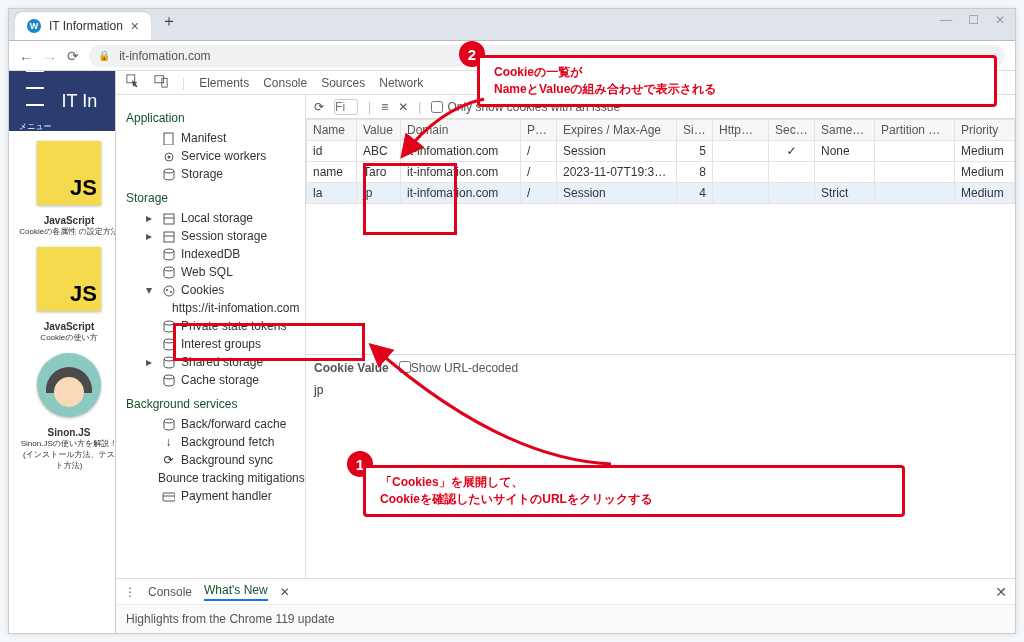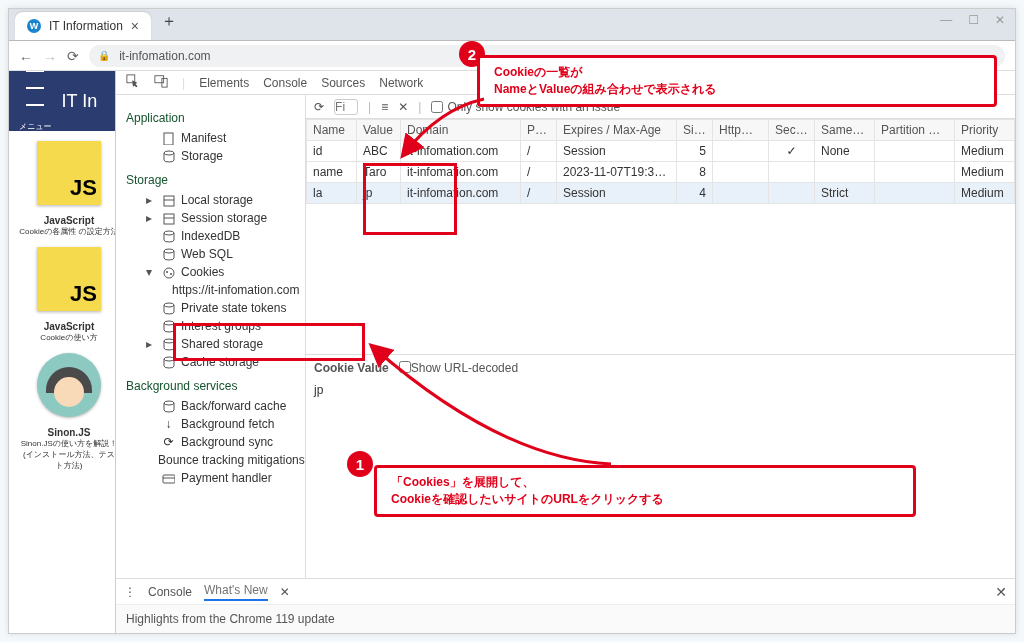--- a/index.html
+++ b/index.html
@@ -48,21 +48,21 @@
 .pipe{ color:#bbb;}
 .cookie-table { flex:0 0 auto; }
 .cookie-table table{ width:100%; border-collapse:collapse; table-layout:fixed;}
 .cookie-table th, .cookie-table td { border:1px solid #e4e4e4; padding:3px 6px; text-align:left; color:#333; overflow:hidden; text-overflow:ellipsis; white-space:nowrap;}
 .cookie-table th { background:#f7f7f7; font-weight:normal; color:#555;}
 .cookie-table tr.sel td { background:#e8f0fa;}
 .details-sep { height:1px; background:#ddd; margin-top:150px;}
 .cookie-value { padding:6px 8px; color:#555; display:flex; gap:10px; align-items:center;}
 .cookie-value-val { padding:2px 8px; color:#333;}
 .dt-footer { height:26px; border-top:1px solid #ddd; display:flex; align-items:center; gap:12px; padding:0 8px; color:#555;}
-.dt-footer .active{ color:#737373; border-bottom:2px solid #1a73e8; padding-bottom:2px;}
+.dt-footer .active{ color:#14532d; border-bottom:2px solid #1a73e8; padding-bottom:2px;}
 .dt-footer .close-x{ margin-left:auto; font-size:14px;}
 .highlights { padding:7px 10px; color:#555; background:#fafafa; border-top:1px solid #eee;}
 .annot-box { position:absolute; border:3px solid #e1001a; border-radius:4px; background:#fff; padding:6px 14px; font-size:18px; font-weight:bold; color:#e1001a; line-height:1.4;}
 .annot-num { position:absolute; width:26px; height:26px; background:#e1001a; color:#fff; border-radius:50%; display:flex; align-items:center; justify-content:center; font-size:15px; font-weight:bold;}
 .red-box { position:absolute; border:3px solid #e1001a; }
 svg.annot-arrow { position:absolute; overflow:visible; pointer-events:none;}
 .chk { width:12px; height:12px;}
 </style>
 </head>
 <body>
@@ -152,20 +152,28 @@
       <div class="dt-body">
 
         <div class="app-sidebar">
           <div class="section-title">Application</div>
           <div class="tree-item nested">
               <span class="no-tri"></span>
               <svg class="file-ico">
                 <rect x="2" y="1" width="9" height="12" fill="none" stroke="#555"></rect>
               </svg>
               <span>Manifest</span>
+            </div>
+          <div class="tree-item nested">
+              <span class="no-tri"></span>
+              <svg class="gear-ico">
+                <circle cx="7" cy="7" r="4" fill="none" stroke="#555"></circle>
+                <circle cx="7" cy="7" r="1.5" fill="#555"></circle>
+              </svg>
+              <span>Service workers</span>
             </div>
           <div class="tree-item nested">
               <span class="no-tri"></span>
               <svg class="db-ico">
                 <ellipse cx="7" cy="3" rx="5" ry="2" fill="none" stroke="#555"></ellipse>
                 <path d="M2 3v7a5 2 0 0 0 10 0V3" fill="none" stroke="#555"></path>
               </svg>
               <span>Storage</span>
             </div>
 
@@ -410,21 +418,21 @@
   <svg class="annot-arrow" style="left:380px; top:90px;" width="110" height="80">
     <defs>
         <marker id="ah2" markerWidth="8" markerHeight="8" refX="6" refY="4" orient="auto">
           <path d="M0,0 L8,4 L0,8 z" fill="#e1001a"></path>
         </marker>
       </defs>
     <path d="M95,0 Q50,10 15,55" fill="none" stroke="#e1001a" stroke-width="3" marker-end="url(#ah2)"></path>
   </svg>
 
   <div class="annot-num" style="left:338px; top:442px;">1</div>
-  <div class="annot-box" style="left:365px; top:456px; width:542px;">
+  <div class="annot-box" style="left:354px; top:456px; width:542px;">
     <div>「Cookies」を展開して、</div>
     <div>Cookieを確認したいサイトのURLをクリックする</div>
   </div>
   <svg class="annot-arrow" style="left:352px; top:320px;" width="260" height="150">
     <defs>
         <marker id="ah1" markerWidth="8" markerHeight="8" refX="6" refY="4" orient="auto">
           <path d="M0,0 L8,4 L0,8 z" fill="#e1001a"></path>
         </marker>
       </defs>
     <path d="M250,135 Q140,130 12,18" fill="none" stroke="#e1001a" stroke-width="3" marker-end="url(#ah1)"></path>

